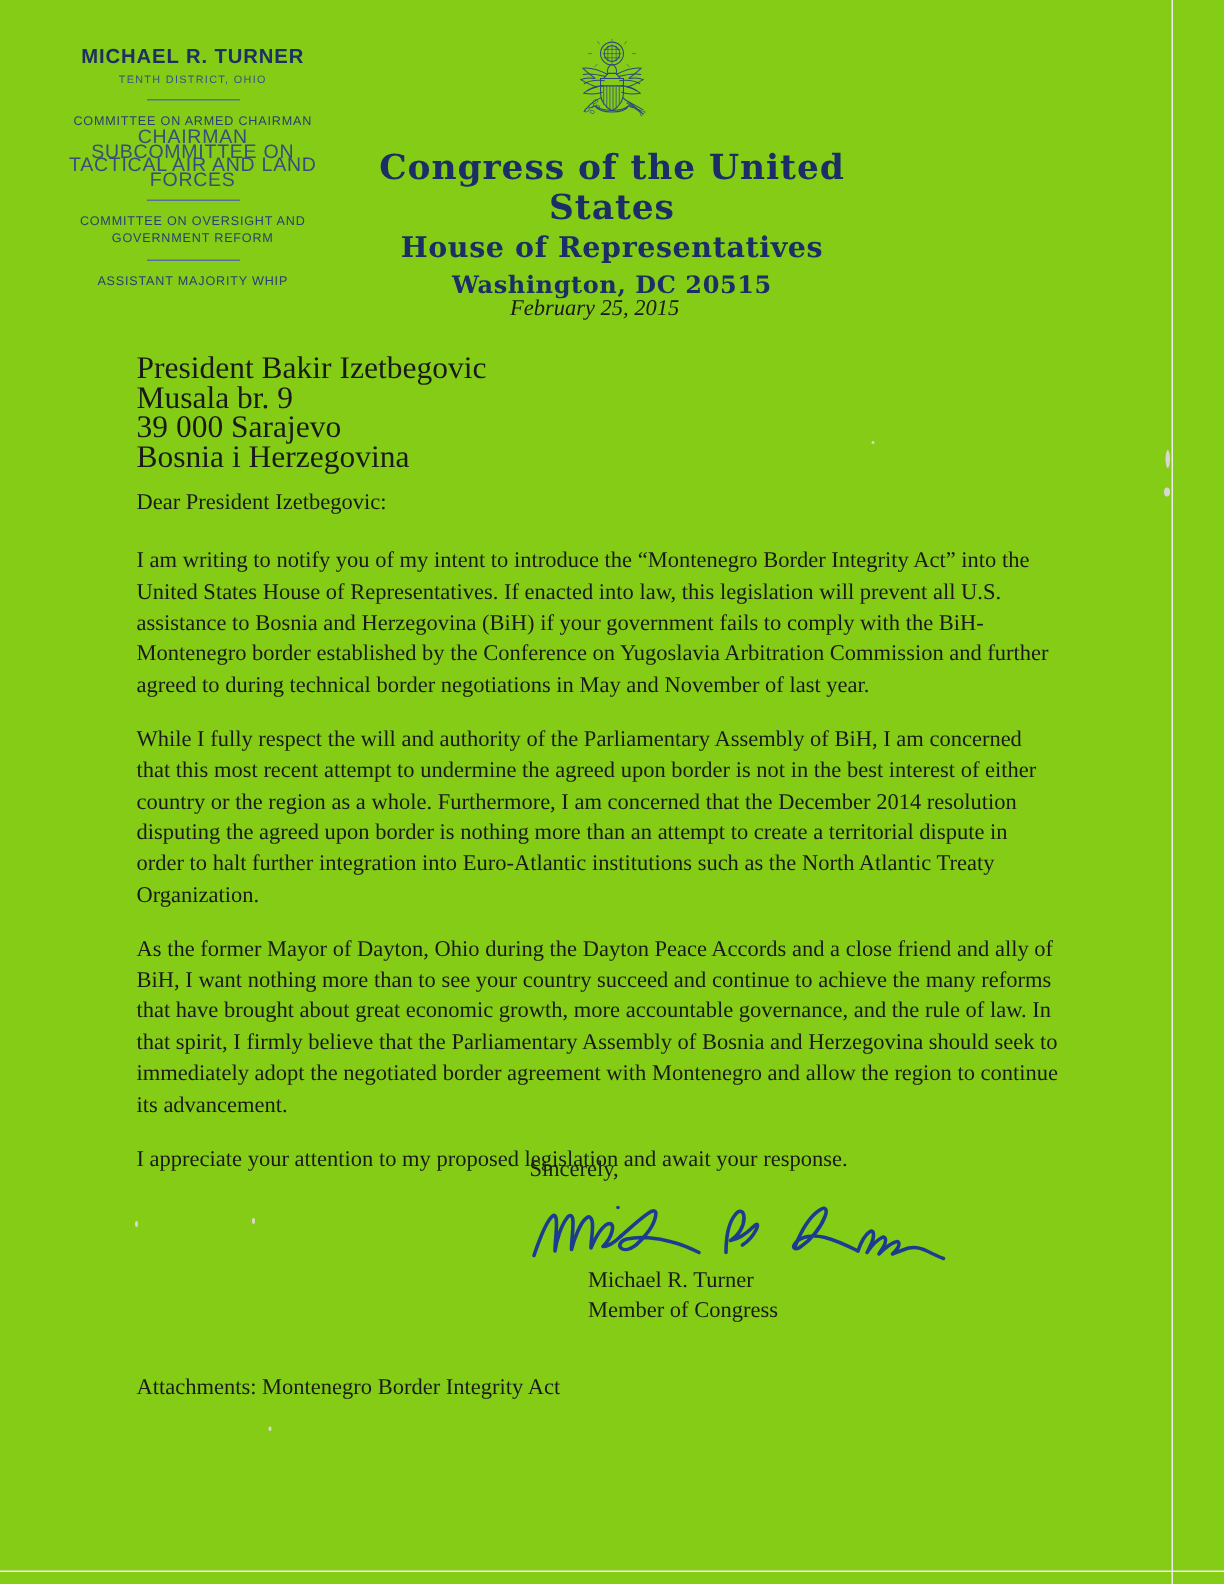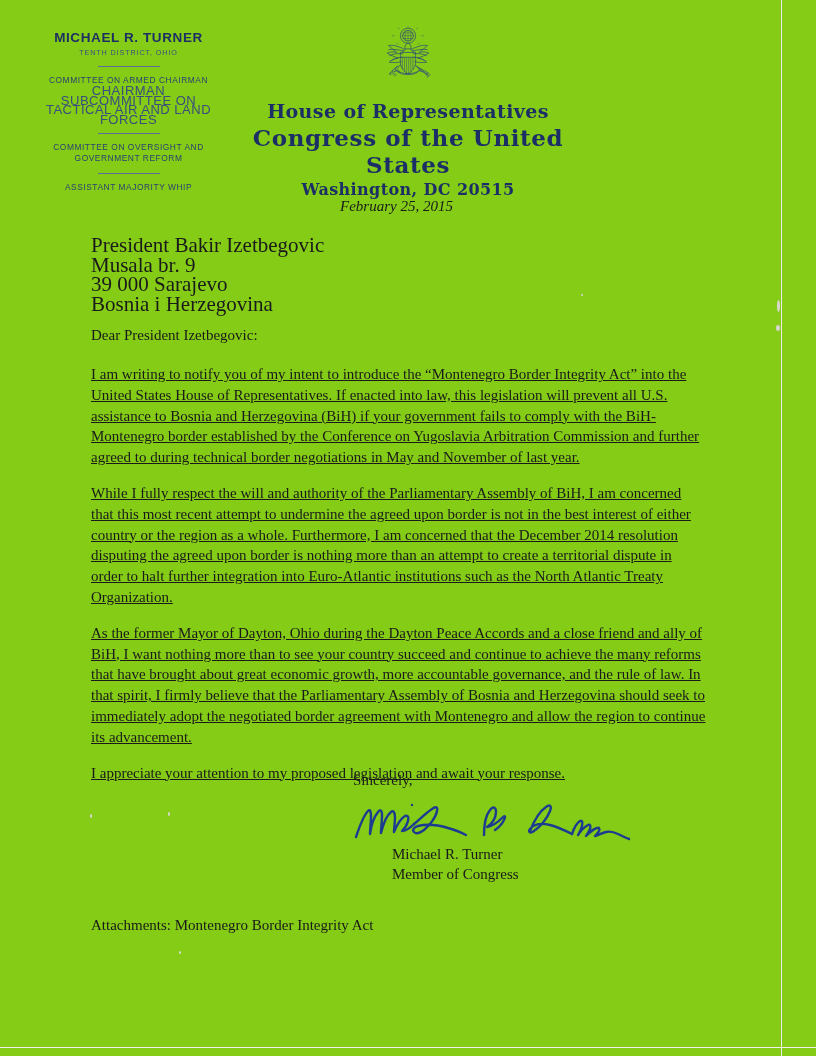--- a/index.html
+++ b/index.html
@@ -168,21 +168,20 @@
     position: absolute;
     left: 91px;
     top: 364px;
     width: 616px;
     font-size: 15px;
     line-height: 20.8px;
     text-align: left;
   }
   .body-text p {
     margin: 0 0 15px 0;
-    text-decoration: underline;
   }
   .closing {
     position: absolute;
     left: 353px;
     top: 772px;
     font-size: 15px;
   }
   .sig-wrap {
     position: absolute;
     left: 352px;
@@ -289,22 +288,22 @@
             <ellipse cx="31" cy="70" rx="2.2" ry="1.4" transform="rotate(20 31 70)"></ellipse>
           </g>
 
           <path d="M60 56 L78 70 M62 58 L80 68 M64 61 L80 72"></path>
           <path d="M76 68 L82 70 L78 74 Z" stroke-width="0.6"></path>
 
           <path d="M34 64 C40 70 60 70 66 64 C62 72 38 72 34 64 Z"></path>
           <path d="M30 66 L34 64 M70 66 L66 64"></path>
         </g>
       </svg>
+      <div class="masthead mast-1">Congress of the United States</div>
       <div class="masthead mast-2">House of Representatives</div>
-      <div class="masthead mast-1">Congress of the United States</div>
       <div class="masthead mast-3">Washington, DC 20515</div>
     </div>
 
   </div>
 
   <div class="date">February 25, 2015</div>
 
   <div class="recipient">
     <div>President Bakir Izetbegovic</div>
     <div>Musala br. 9</div>

